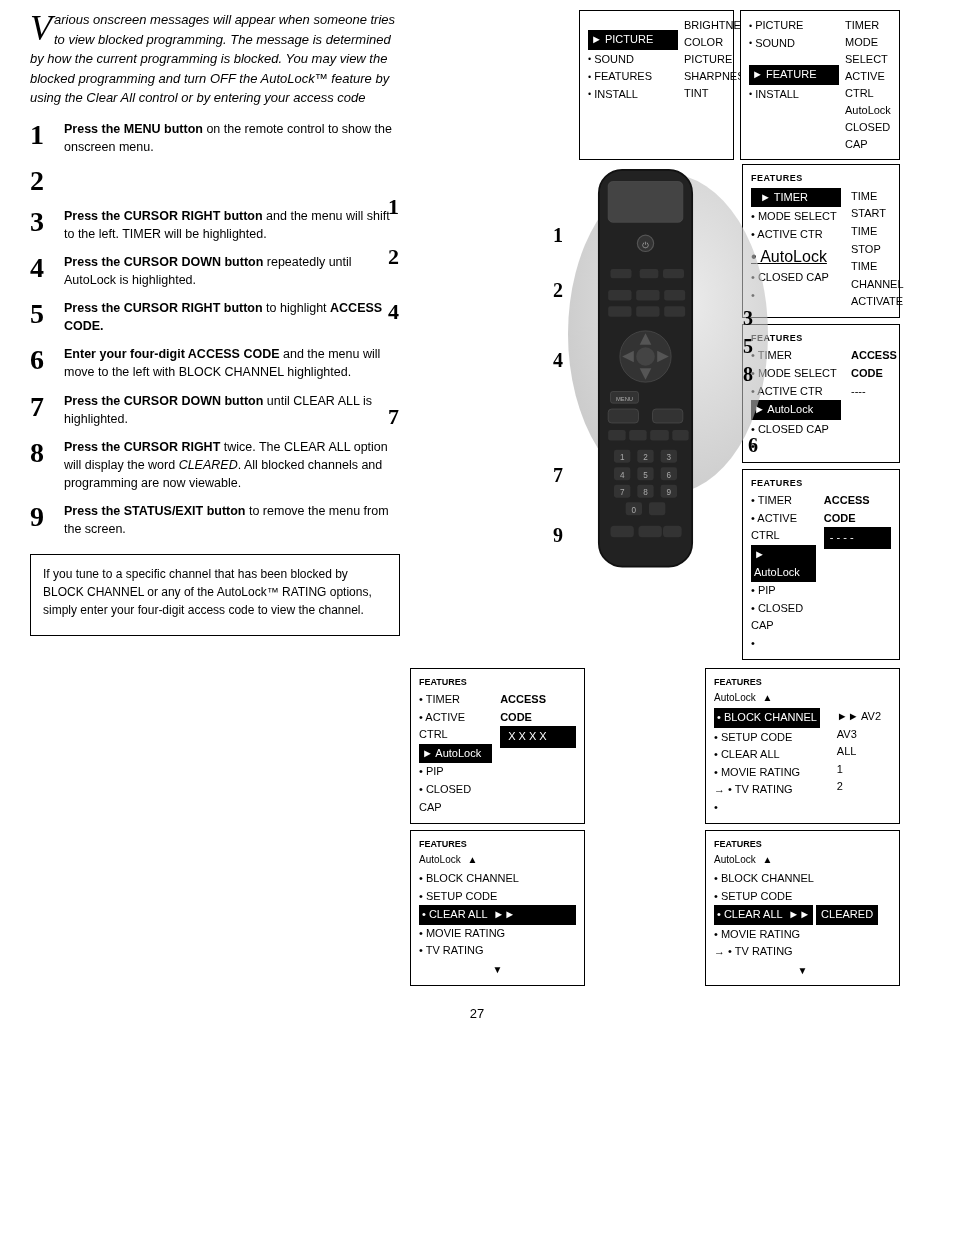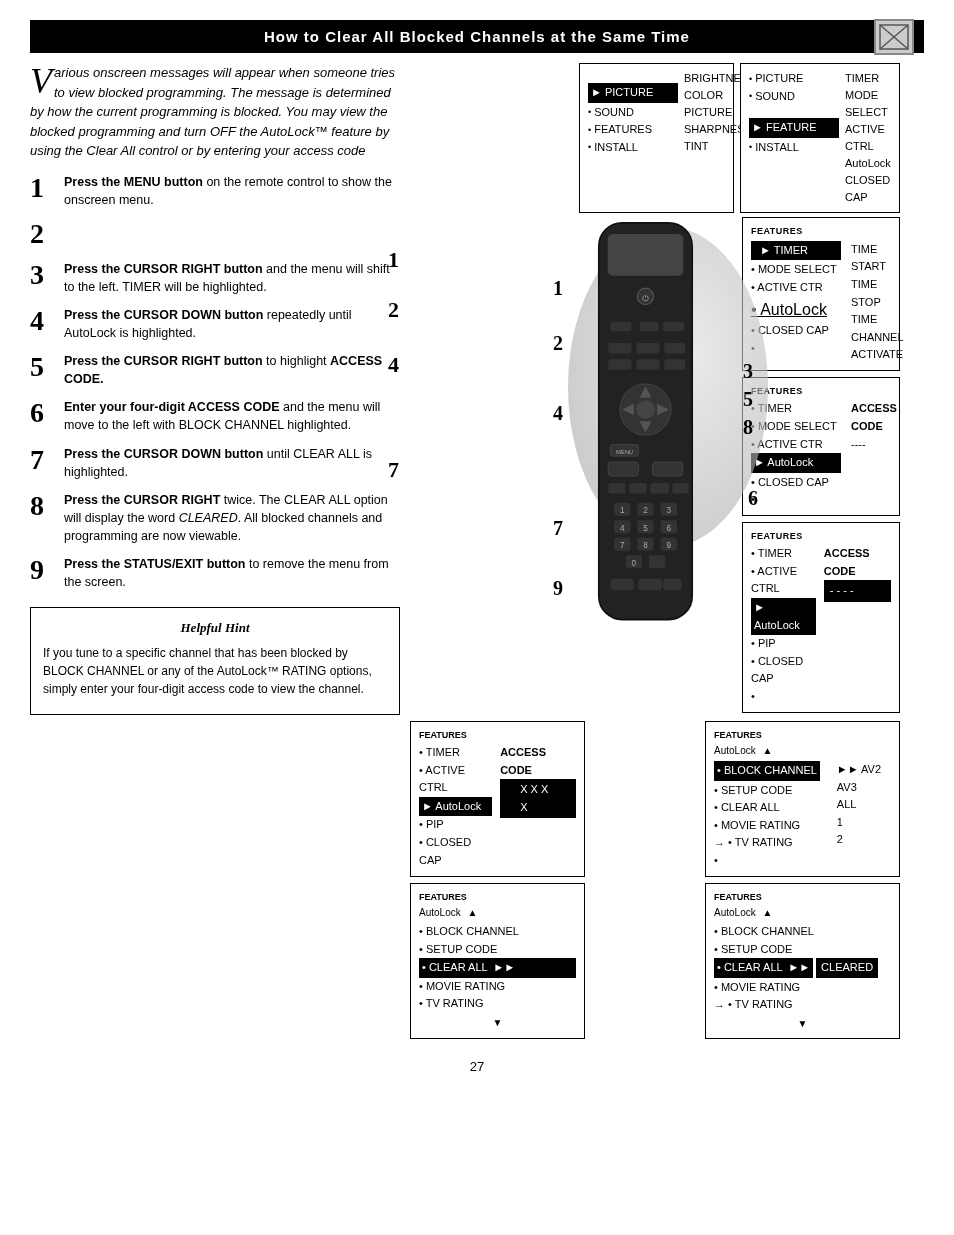--- a/index.html
+++ b/index.html
@@ -176,30 +176,20 @@
     .two-col-panel .right-labels {
       font-size: 11px;
       line-height: 1.6;
     }
   </style>
 </head>
 <body>
 
 <div>
 
-  <div class="page-header">
-    <span>How to Clear All Blocked Channels at the Same Time</span>
-    <div class="header-icon">
-      <svg width="32" height="28" viewBox="0 0 32 28">
-        <rect x="2" y="2" width="28" height="24" fill="none" stroke="#555" stroke-width="1.5"></rect>
-        <line x1="2" y1="2" x2="30" y2="26" stroke="#555" stroke-width="1.5"></line>
-        <line x1="30" y1="2" x2="2" y2="26" stroke="#555" stroke-width="1.5"></line>
-      </svg>
-    </div>
-  </div>
 
   <div class="main-content">
 
     <div class="left-col">
 
       <div class="intro-text">
         <span class="drop-cap">V</span><span>arious onscreen messages will appear when someone tries to view blocked programming. The message is determined by how the current programming is blocked. You may view the blocked programming and turn OFF the AutoLock™ feature by using the Clear All control or by entering your access code</span>
       </div>
 
       <ol class="steps-list">
@@ -244,21 +234,20 @@
         </li>
 
         <li class="step-item">
           <span class="step-number">9</span>
           <span class="step-text"><b>Press the STATUS/EXIT button</b> to remove the menu from the screen.</span>
         </li>
 
       </ol>
 
       <div class="helpful-hint">
-        <h3><i>H</i>elpful <i>H</i>int</h3>
         <p>If you tune to a specific channel that has been blocked by BLOCK CHANNEL or any of the AutoLock™ RATING options, simply enter your four-digit access code to view the channel.</p>
       </div>
 
     </div>
 
     <div class="right-col">
 
       <div class="diagram-area" style="position:relative;">
 
         <div style="display:flex; gap:6px; margin-bottom:4px; justify-content:flex-end;">
@@ -468,21 +457,21 @@
             <div style="display:flex;gap:4px;">
               <div>
                 <div style="font-size:11px;"><span>•</span> TIMER</div>
                 <div style="font-size:11px;"><span>•</span> ACTIVE CTRL</div>
                 <div style="font-size:11px;background:#000;color:#fff;padding:1px 3px;">► AutoLock</div>
                 <div style="font-size:11px;"><span>•</span> PIP</div>
                 <div style="font-size:11px;"><span>•</span> CLOSED CAP</div>
               </div>
               <div style="font-size:11px;margin-left:4px;">
                 <div style="font-weight:bold;">ACCESS CODE</div>
-                <div style="background:#000;color:#fff;padding:2px 20px;">X X X X</div>
+                <div style="background:#000;color:#fff;padding:2px 8px;">X X X X</div>
               </div>
             </div>
           </div>
 
           <div class="menu-panel" style="width:195px;">
             <div style="font-size:9px;font-weight:bold;margin-bottom:1px;">FEATURES</div>
             <div style="font-size:10px;margin-bottom:2px;">AutoLock <span style="margin-left:4px;">▲</span></div>
             <div style="display:flex;gap:4px;">
               <div>
                 <div style="font-size:11px;background:#000;color:#fff;padding:1px 3px;margin-bottom:1px;"><span>•</span> BLOCK CHANNEL</div>

